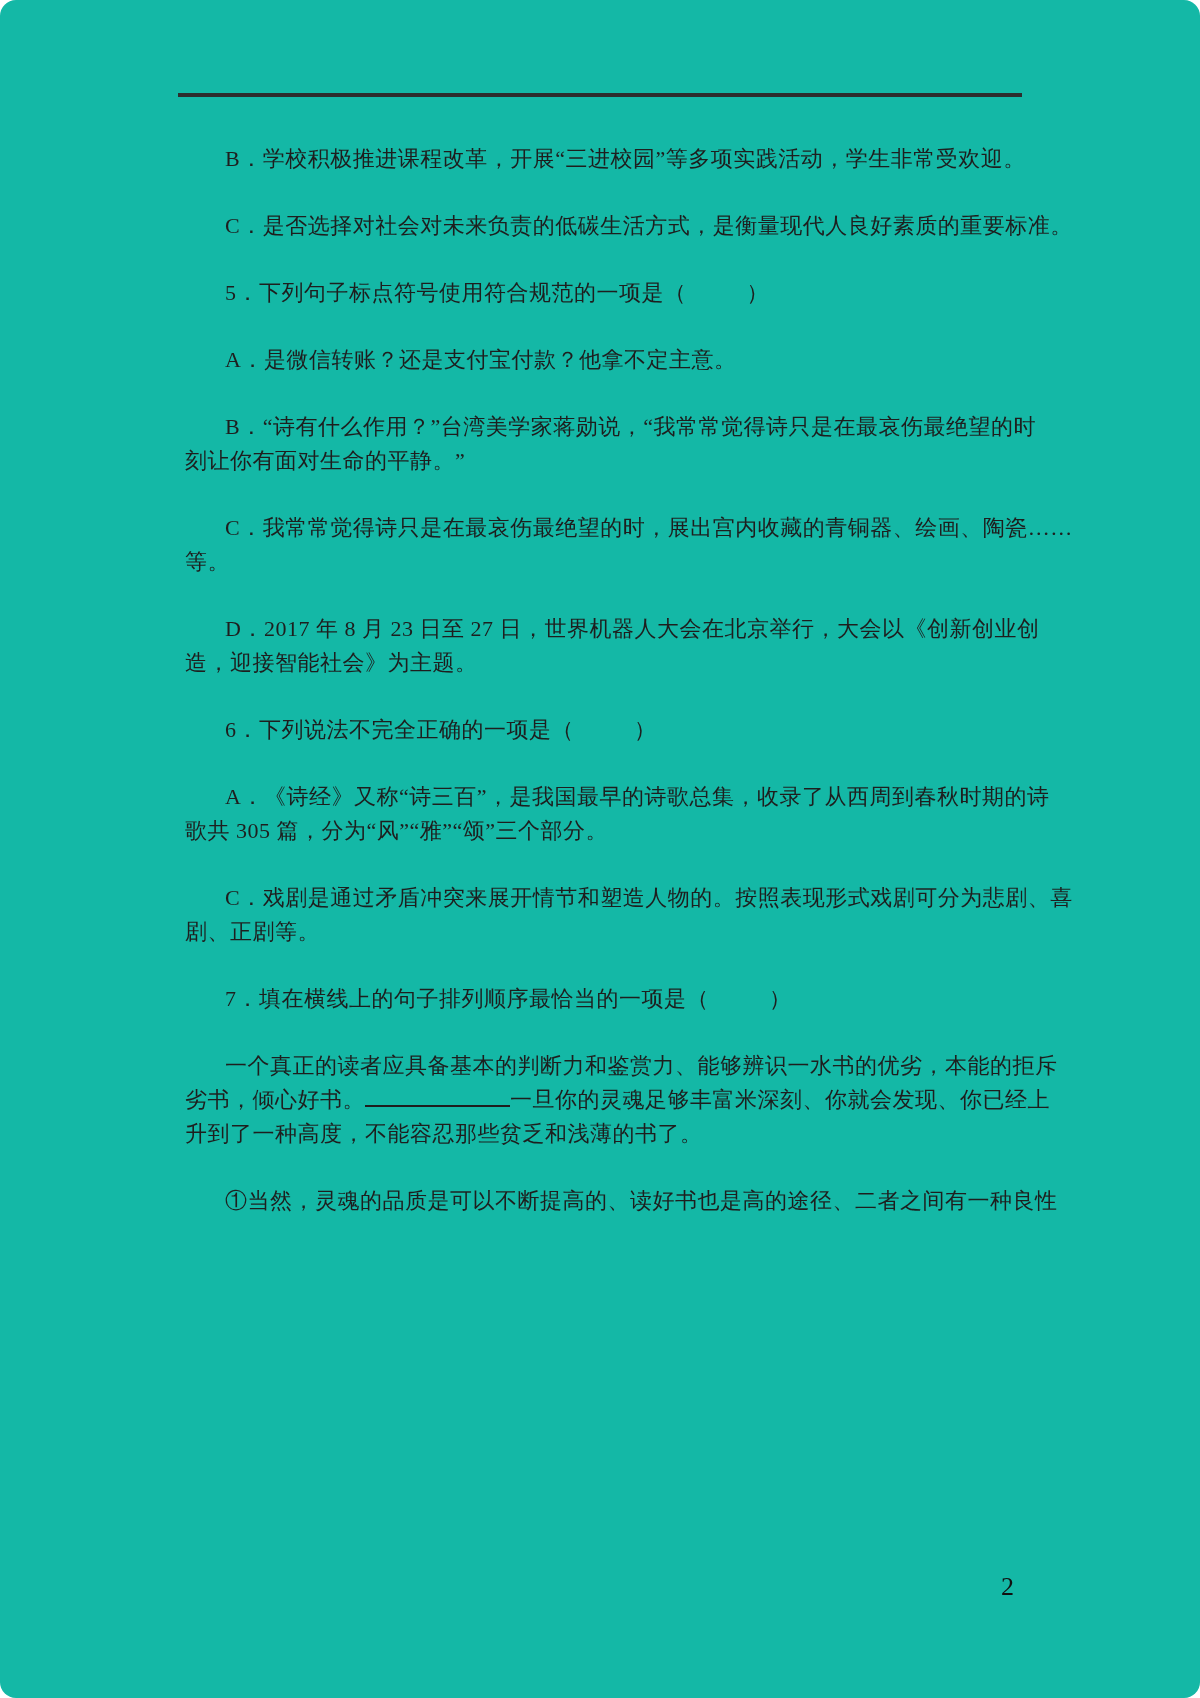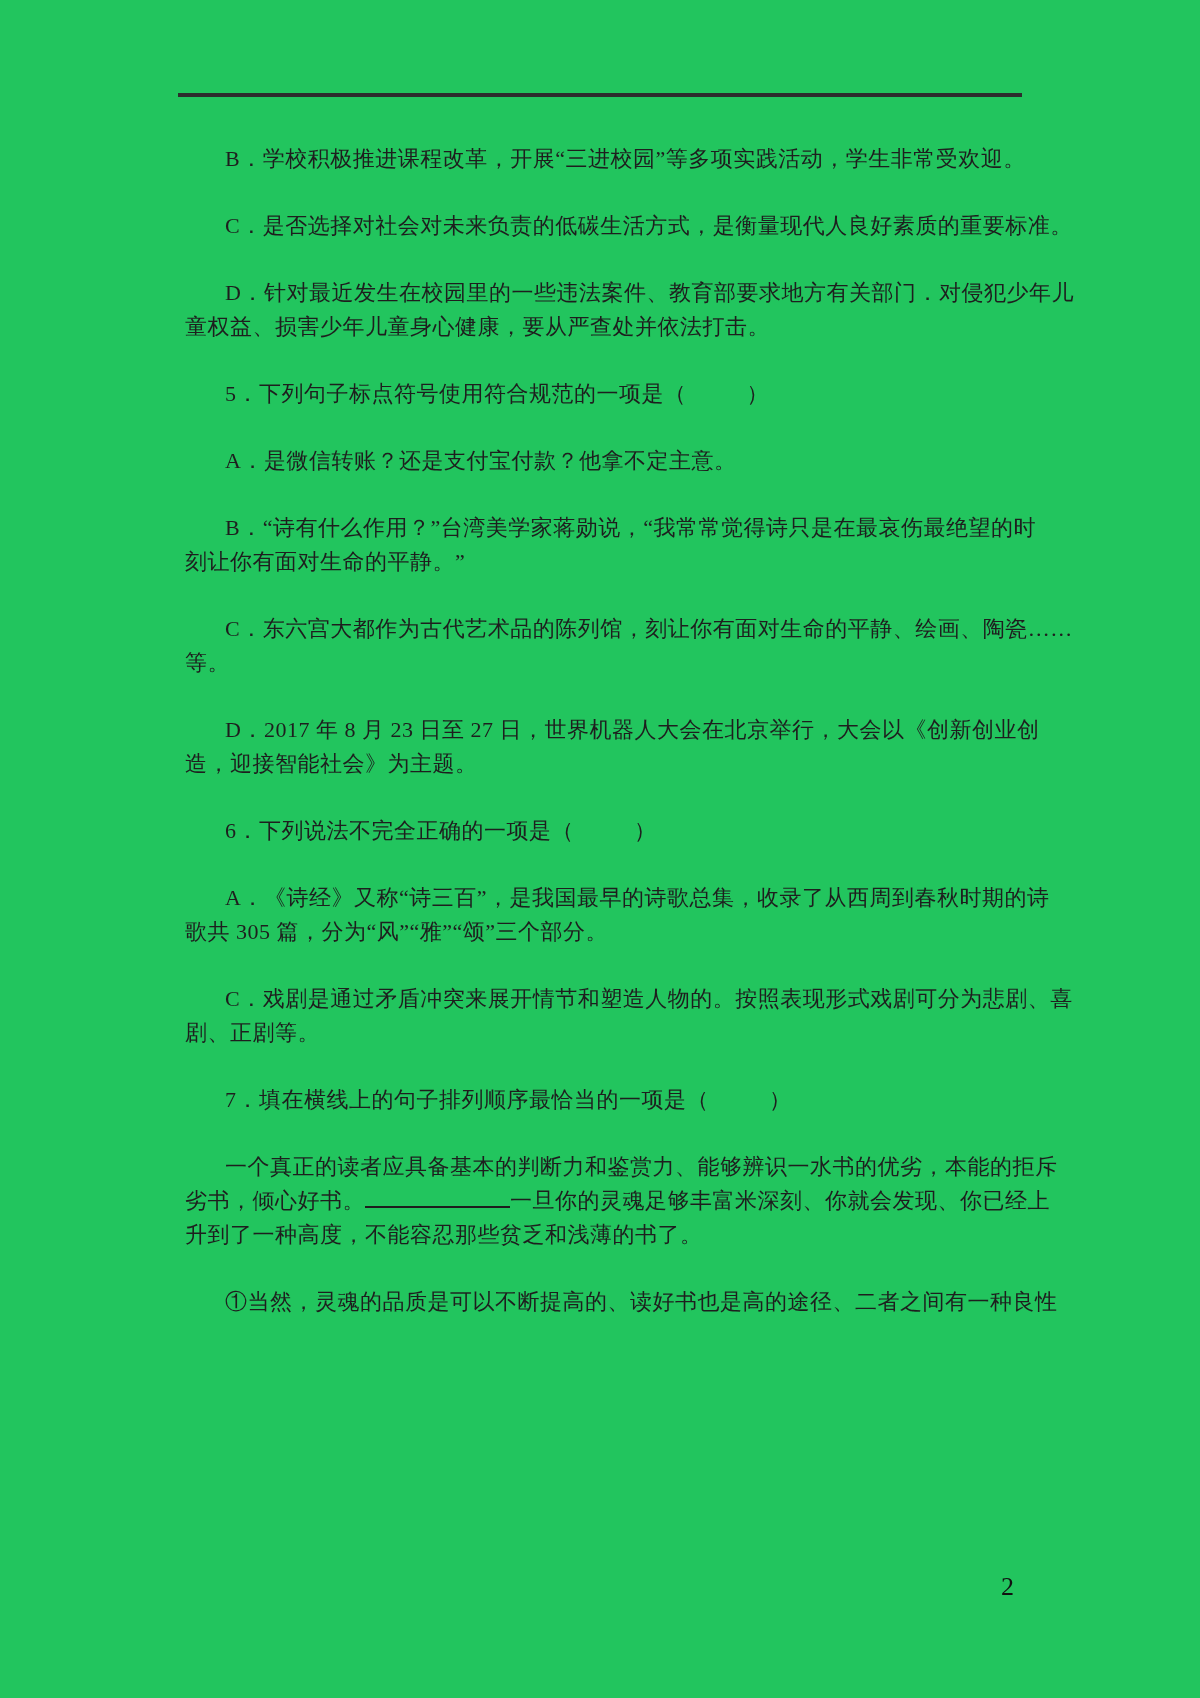--- a/index.html
+++ b/index.html
@@ -4,24 +4,25 @@
 <style>
   html, body {
     margin: 0;
     padding: 0;
     background: #ffffff;
   }
   .page {
     position: relative;
     width: 1200px;
     height: 1698px;
-    background: #22c55e;
+    background: #14b8a6;
     overflow: hidden;
     font-family: "Liberation Serif", "DejaVu Serif", serif;
     color: #1e1e1e;
+    border-radius: 16px;
   }
   .header-rule {
     position: absolute;
     left: 178px;
     top: 93px;
     width: 844px;
     height: 4px;
     background: #2d2d2d;
   }
   .doc-body {
@@ -68,40 +69,36 @@
   <div class="doc-body">
 
     <div class="para">
       <div class="line first">B．学校积极推进课程改革，开展“三进校园”等多项实践活动，学生非常受欢迎。</div>
     </div>
 
     <div class="para">
       <div class="line first">C．是否选择对社会对未来负责的低碳生活方式，是衡量现代人良好素质的重要标准。</div>
     </div>
 
-    <div class="para">
-      <div class="line first">D．针对最近发生在校园里的一些违法案件、教育部要求地方有关部门．对侵犯少年儿</div>
-      <div class="line">童权益、损害少年儿童身心健康，要从严查处并依法打击。</div>
-    </div>
 
     <div class="para">
       <div class="line first">5．下列句子标点符号使用符合规范的一项是（&nbsp;&nbsp;&nbsp;&nbsp;&nbsp;&nbsp;&nbsp;&nbsp;&nbsp;&nbsp;）</div>
     </div>
 
     <div class="para">
       <div class="line first">A．是微信转账？还是支付宝付款？他拿不定主意。</div>
     </div>
 
     <div class="para">
       <div class="line first">B．“诗有什么作用？”台湾美学家蒋勋说，“我常常觉得诗只是在最哀伤最绝望的时</div>
       <div class="line">刻让你有面对生命的平静。”</div>
     </div>
 
     <div class="para">
-      <div class="line first">C．东六宫大都作为古代艺术品的陈列馆，刻让你有面对生命的平静、绘画、陶瓷……</div>
+      <div class="line first">C．我常常觉得诗只是在最哀伤最绝望的时，展出宫内收藏的青铜器、绘画、陶瓷……</div>
       <div class="line">等。</div>
     </div>
 
     <div class="para">
       <div class="line first">D．2017 年 8 月 23 日至 27 日，世界机器人大会在北京举行，大会以《创新创业创</div>
       <div class="line">造，迎接智能社会》为主题。</div>
     </div>
 
     <div class="para">
       <div class="line first">6．下列说法不完全正确的一项是（&nbsp;&nbsp;&nbsp;&nbsp;&nbsp;&nbsp;&nbsp;&nbsp;&nbsp;&nbsp;）</div>

